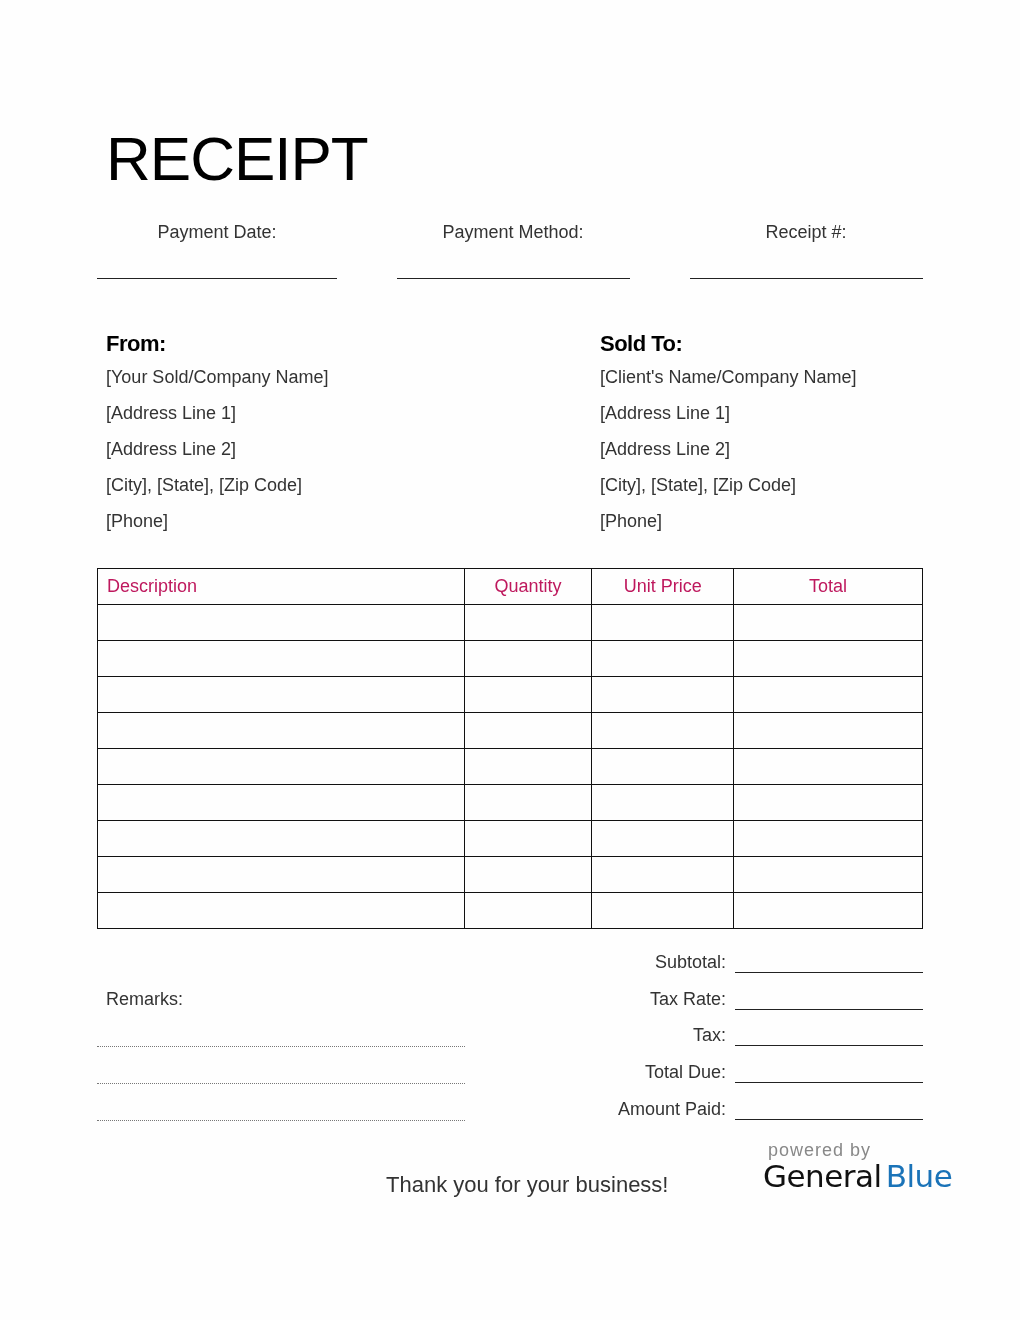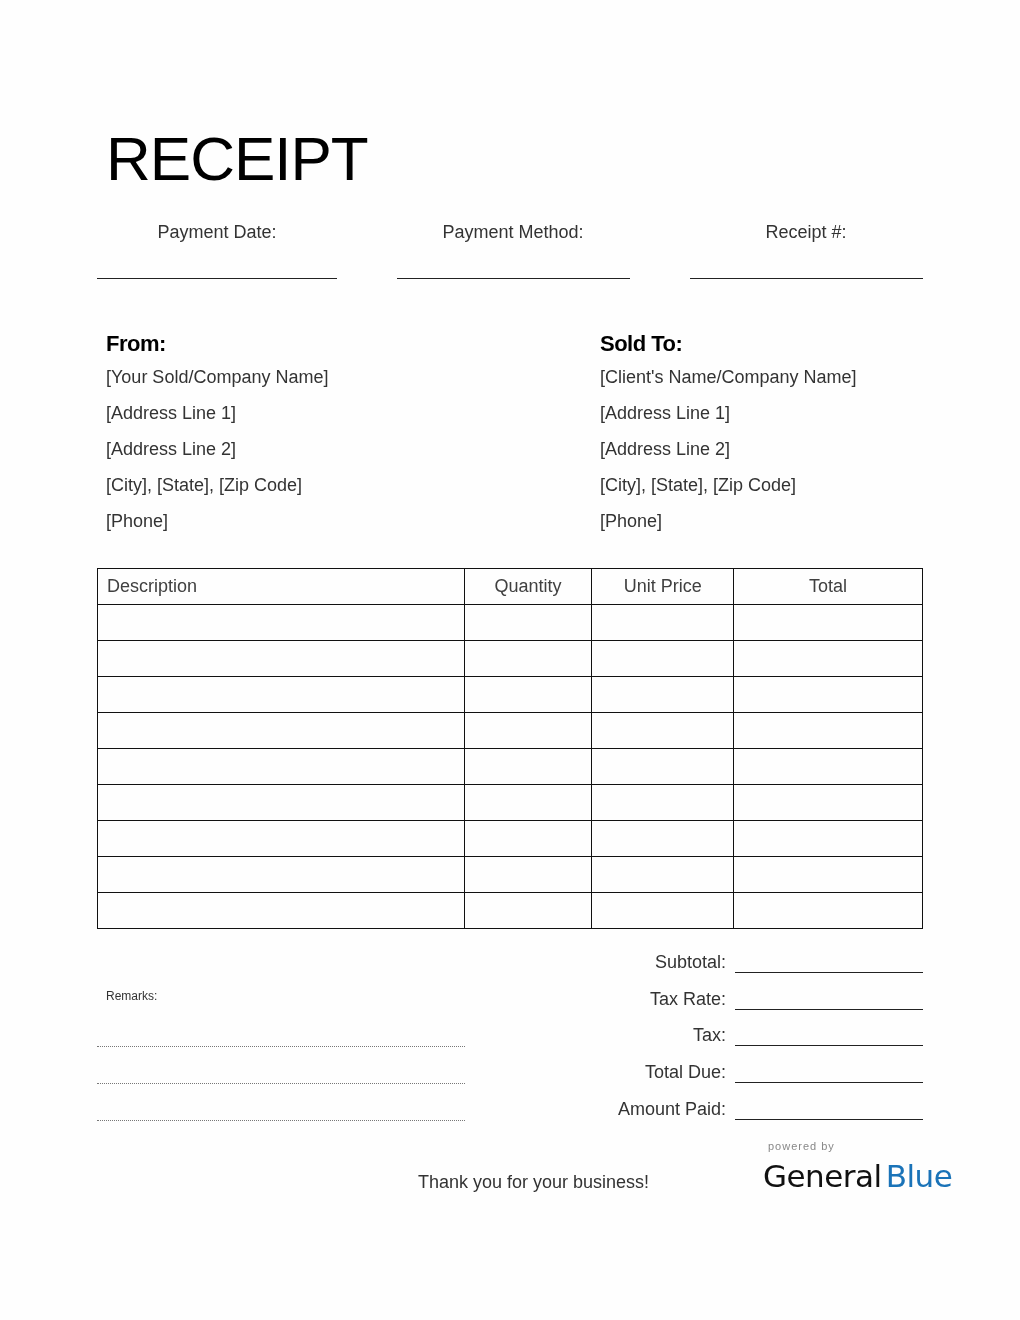--- a/index.html
+++ b/index.html
@@ -4,29 +4,29 @@
 <style>
   html, body { margin:0; padding:0; }
   body { width:1020px; height:1320px; background:#fefefe; position:relative; font-family:"Liberation Sans", sans-serif; color:#222; overflow:hidden; }
   .abs { position:absolute; }
   .title { left:106px; top:124px; font-size:62px; color:#000; letter-spacing:-1px; line-height:70px; }
   .meta-label { top:222px; font-size:18px; color:#333; text-align:center; }
   .meta-line { top:278px; height:0; border-top:1.5px solid #222; }
   .party-head { font-size:22px; font-weight:bold; color:#000; letter-spacing:-0.5px; }
   .party-line { font-size:18px; color:#333; }
   table.items { position:absolute; left:97px; top:568px; width:826px; border-collapse:collapse; }
-  table.items td, table.items th { border:1.5px solid #111; padding:0; height:35px; font-weight:normal; font-size:18px; color:#404040; }
+  table.items td, table.items th { border:1.5px solid #111; padding:0; height:35px; font-weight:normal; font-size:18px; color:#be185d; }
   table.items th.desc { text-align:left; padding-left:9px; }
   table.items th { text-align:center; }
   .sum-label { font-size:18px; color:#333; text-align:right; width:160px; left:566px; }
   .sum-line { left:735px; width:188px; border-top:1.5px solid #222; height:0; }
-  .remarks-label { left:106px; top:989px; font-size:12px; color:#333; }
+  .remarks-label { left:106px; top:989px; font-size:18px; color:#333; }
   .dot-line { left:97px; width:368px; border-top:1px dotted #777; height:0; }
-  .thanks { left:418px; top:1172px; font-size:18px; color:#333; }
-  .powered { left:768px; top:1140px; font-size:11px; color:#888; letter-spacing:1px; }
+  .thanks { left:386px; top:1172px; font-size:22px; color:#333; }
+  .powered { left:768px; top:1140px; font-size:18px; color:#888; letter-spacing:1px; }
   .brand { left:763px; top:1158px; font-size:31px; color:#111; font-family:"DejaVu Sans", sans-serif; letter-spacing:-0.5px; }
   .brand .blue { color:#1a73b8; margin-left:4px; }
 </style>
 </head>
 <body>
 
 <div class="abs title">RECEIPT</div>
 
 <div class="abs meta-label" style="left:97px;width:240px;">Payment Date:</div>
 <div class="abs meta-line" style="left:97px;width:240px;"></div>

